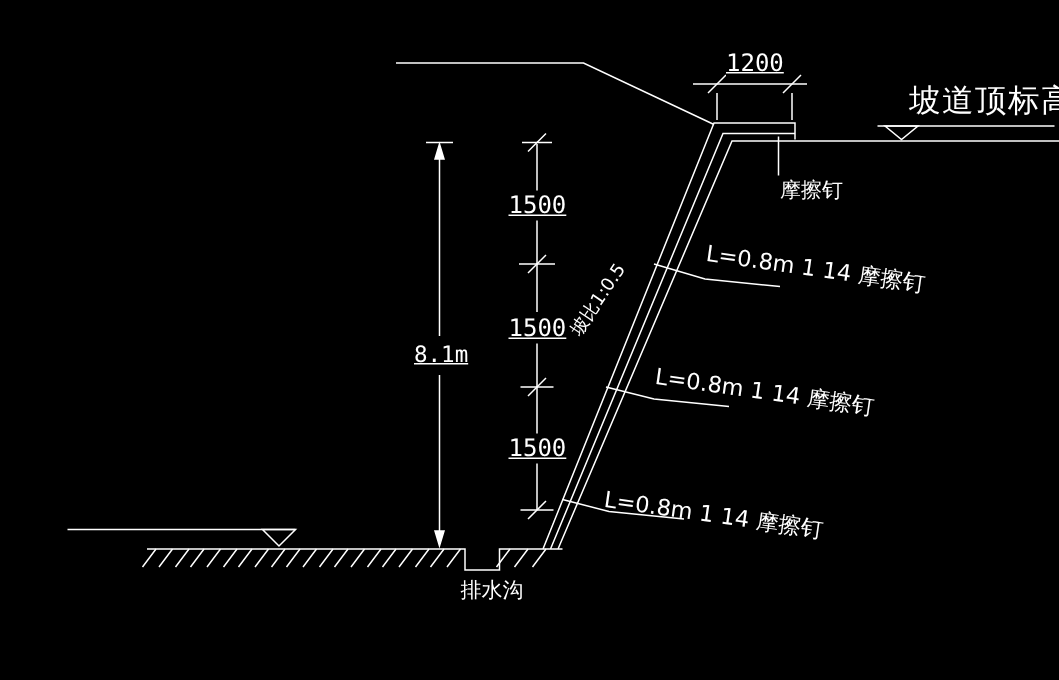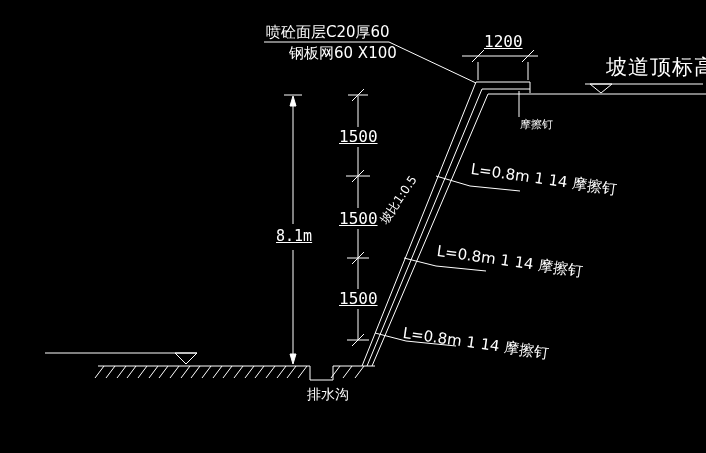--- a/index.html
+++ b/index.html
@@ -2,21 +2,21 @@
 <html><head>
 <meta charset="utf-8">
 <style>
   html,body{margin:0;padding:0;background:#000;}
   .stage{position:relative;width:706px;height:453px;background:#000000;overflow:hidden;
          font-family:"DejaVu Sans",sans-serif;}
   .stage svg{position:absolute;left:0;top:0;}
   .t{position:absolute;color:#ffffff;white-space:nowrap;line-height:1.15;}
   .cjk-lg{font-size:21px;letter-spacing:1px;}
   .cjk-md{font-size:15px;}
-  .cjk-sm{font-size:11px;}
+  .cjk-sm{font-size:14px;}
   .dim{font-family:"DejaVu Sans Mono",monospace;font-size:16px;background:#000;text-decoration:underline;}
   .note{font-size:15px;}
   .rot8{transform:rotate(8deg);transform-origin:left top;}
   .rot-slope{transform:rotate(-56deg);transform-origin:left center;font-size:12px;}
   path,line,polygon{vector-effect:non-scaling-stroke;}
 </style>
 </head>
 <body>
 
 <div class="stage">
@@ -54,22 +54,20 @@
       <path d="M348,95 L368,95 M346,176 L370,176 M347,258 L369,258 M347,340 L369,340"></path>
       <path d="M352,101 L364,89 M352,182 L364,170 M352,264 L364,252 M352,346 L364,334"></path>
 
       <path d="M519,91 L519,117"></path>
       <path d="M436,176 L470,186 L520,191"></path>
       <path d="M404,258 L436,266 L486,271"></path>
       <path d="M375,333 L406,341 L456,346"></path>
     </g>
   </svg>
 
-  <div class="t cjk-md" style="left:266px;top:24px;">喷砼面层C20厚60</div>
-  <div class="t cjk-md" style="left:289px;top:45px;">钢板网60 X100</div>
 
   <div class="t dim" style="left:484px;top:33px;">1200</div>
 
   <div class="t cjk-lg" style="left:606px;top:55px;">坡道顶标高</div>
 
   <div class="t cjk-sm" style="left:520px;top:119px;">摩擦钉</div>
 
   <div class="t dim" style="left:339px;top:128px;">1500</div>
   <div class="t dim" style="left:339px;top:210px;">1500</div>
   <div class="t dim" style="left:339px;top:290px;">1500</div>

